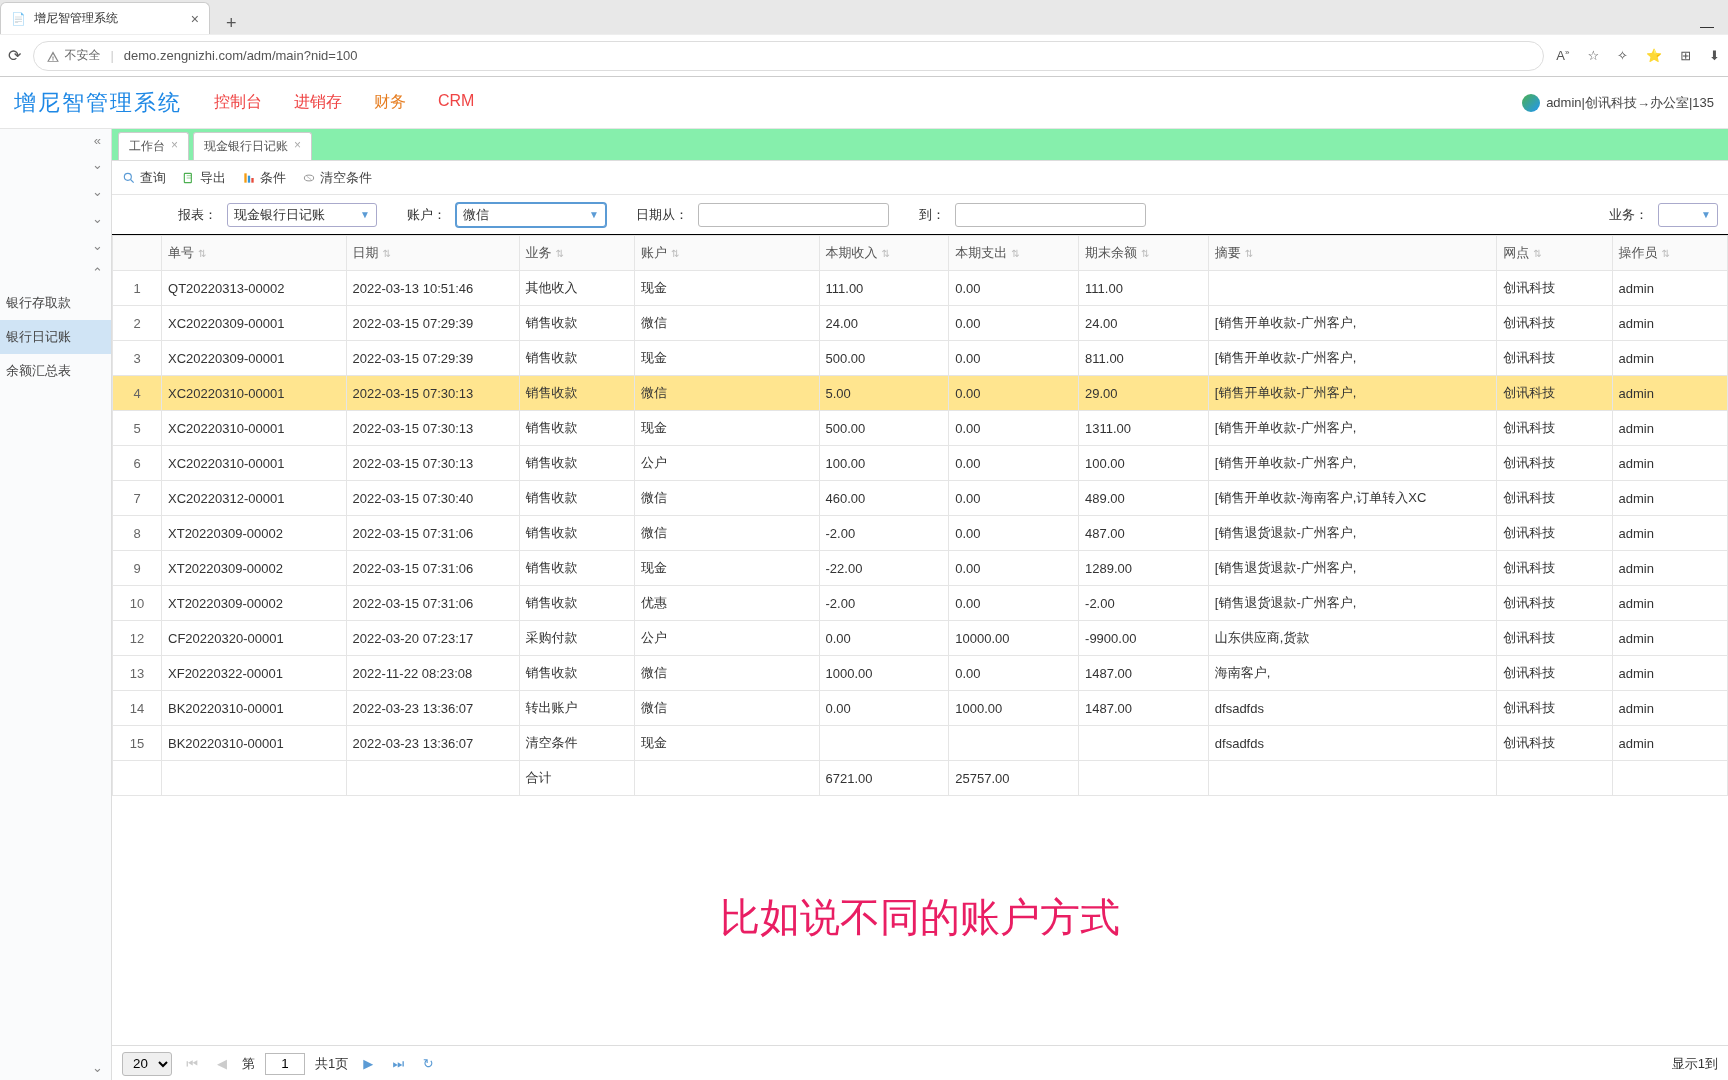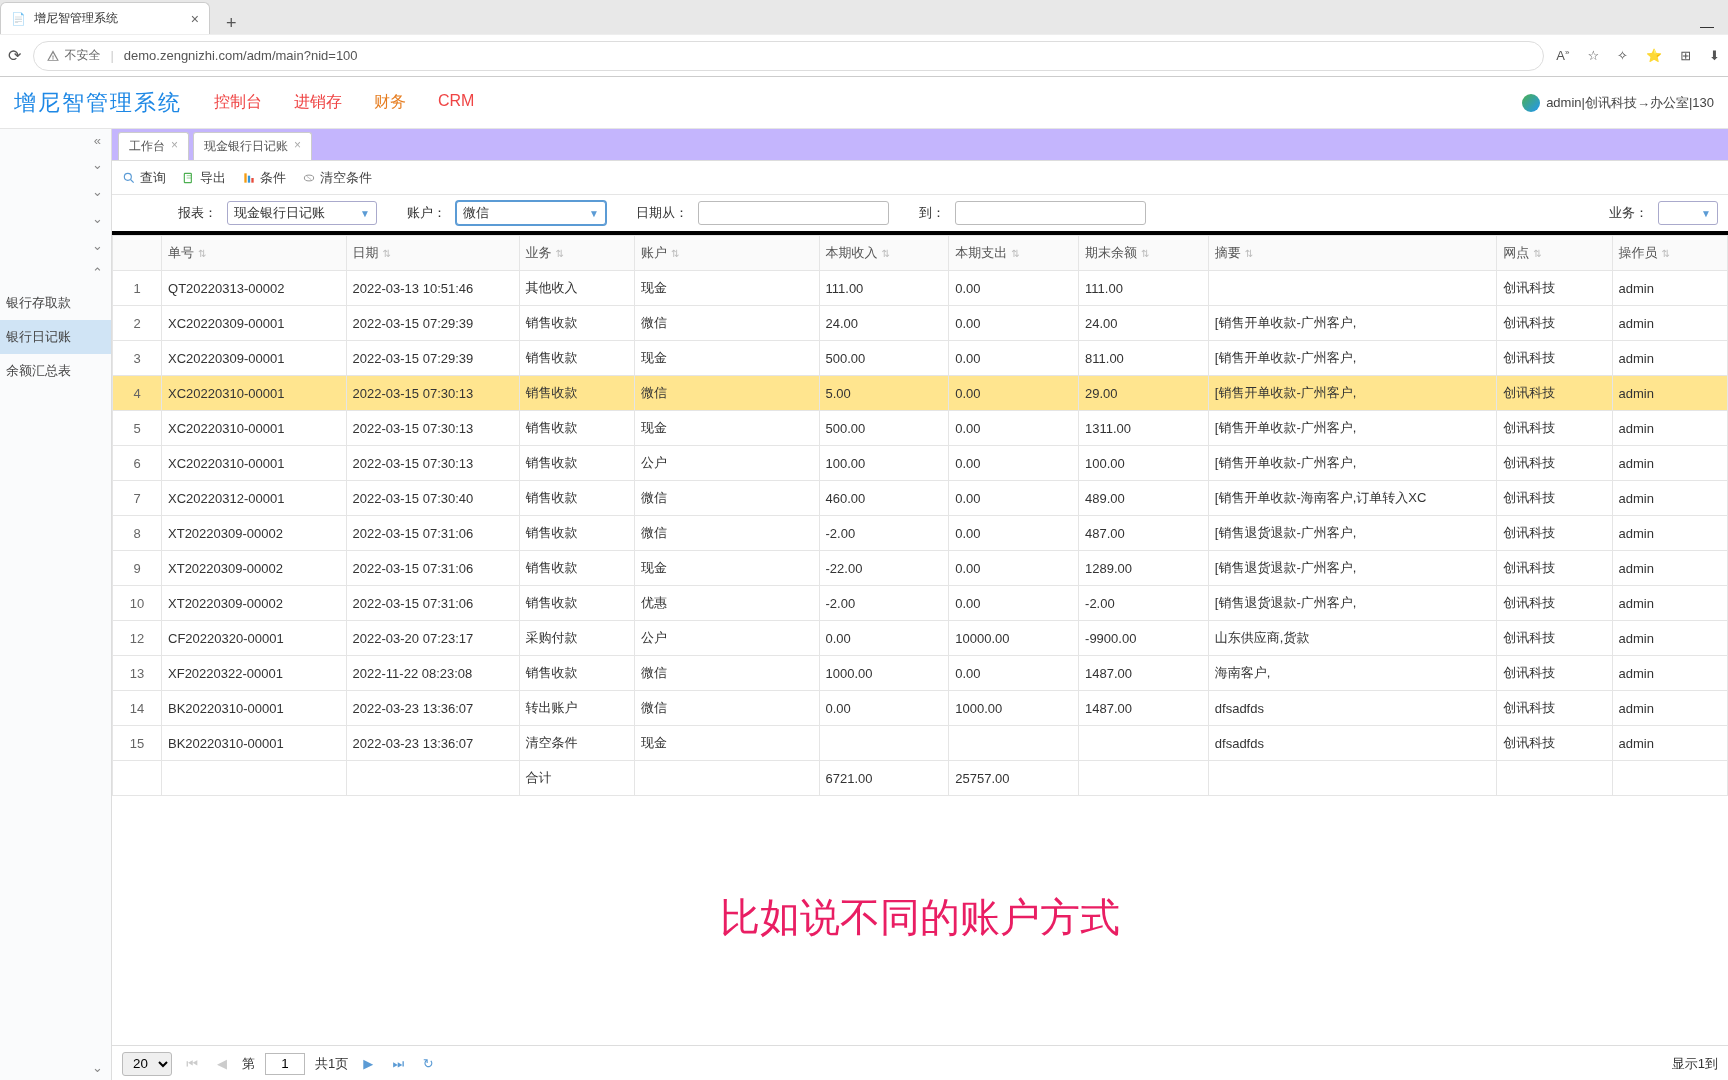--- a/index.html
+++ b/index.html
@@ -7,21 +7,21 @@
 
 
 .browser-chrome { border-bottom: 1px solid #ccc; }
 .tab-bar { height: 34px; display: flex; align-items: flex-end; background: #e8e8e8; padding-left: 0; }
 .browser-tab { background: #fff; border: 1px solid #ccc; border-bottom: none; border-radius: 6px 6px 0 0; height: 32px; display: flex; align-items: center; padding: 0 10px; min-width: 210px; font-size: 12px; gap: 8px; }
 .browser-tab .close { margin-left: auto; color: #666; cursor: pointer; font-size: 14px; }
 .new-tab-btn { margin-left: 8px; font-size: 18px; color: #555; padding: 0 8px; cursor: pointer; }
 .wincontrols { margin-left: auto; display: flex; gap: 18px; padding: 0 14px; color: #333; font-size: 14px; }
 .addr-bar { height: 42px; display: flex; align-items: center; gap: 12px; padding: 0 8px; background: #fff; border-top: 1px solid #eee; }
 .addr-bar .addr-box { flex: 1; height: 30px; border: 1px solid #ddd; border-radius: 15px; display: flex; align-items: center; padding: 0 12px; gap: 10px; color: #555; font-size: 13px; }
-.warn-badge { color: #666; font-size: 12px; display: flex; align-items: center; gap: 4px; }
+.warn-badge { color: #666; font-size: 12px; display: flex; align-items: flex-end; gap: 4px; }
 .warn-badge svg { width: 14px; height: 14px; }
 .addr-icons { display: flex; align-items: center; gap: 18px; color: #555; }
 .addr-icons span { cursor: pointer; }
 
 
 .app-header { height: 52px; display: flex; align-items: center; padding: 0 14px; border-bottom: 1px solid #e5e5e5; }
 .app-title { color: #1e88e5; font-size: 22px; font-weight: 500; letter-spacing: 2px; margin-right: 30px; }
 .main-nav { display: flex; gap: 28px; }
 .main-nav a { color: #ef4444; font-size: 16px; cursor: pointer; padding: 4px 2px; }
 .main-nav a.active { color: #e67e22; }
@@ -30,29 +30,29 @@
 
 
 .main-layout { display: flex; height: calc(1080px - 34px - 42px - 52px); }
 .sidebar { width: 112px; border-right: 1px solid #ddd; display: flex; flex-direction: column; background: #fafbfc; }
 .sidebar-collapse { height: 22px; display:flex; align-items:center; justify-content:flex-end; padding-right:10px; color:#888; cursor:pointer; }
 .sidebar-toggle { display: flex; justify-content: flex-end; color: #888; cursor: pointer; padding: 6px 8px; }
 .sidebar-item { padding: 8px 6px; font-size: 13px; cursor: pointer; color: #444; }
 .sidebar-item.active { background: #d0e4f5; }
 
 .content { flex: 1; display: flex; flex-direction: column; overflow: hidden; }
-.tabs-row { height: 32px; border-bottom: 1px solid #ddd; display: flex; align-items: flex-end; padding-left: 6px; gap: 4px; background: #c4b5fd; }
+.tabs-row { height: 32px; border-bottom: 1px solid #ddd; display: flex; align-items: flex-end; padding-left: 6px; gap: 4px; background: #86efac; }
 .inner-tab { background: #fff; border: 1px solid #ccc; border-bottom: none; border-radius: 3px 3px 0 0; padding: 5px 10px; font-size: 12px; display: flex; gap: 6px; cursor: pointer; color:#555; }
 .inner-tab .tabclose { color:#aaa; cursor:pointer; }
 
 .toolbar { height: 34px; display: flex; align-items: center; gap: 16px; padding: 0 10px; border-bottom: 1px solid #e5e5e5; color:#444; }
 .tool-btn { display: flex; align-items: center; gap: 4px; cursor: pointer; font-size: 13px; }
 .tool-btn svg { width:14px; height:14px; }
 
-.filters { height: 40px; display: flex; align-items: center; gap: 10px; padding: 0 10px; border-bottom: 4px solid #000000; font-size: 13px; justify-content: space-between; }
+.filters { height: 40px; display: flex; align-items: center; gap: 10px; padding: 0 10px; border-bottom: 1px solid #000000; font-size: 13px; justify-content: space-between; }
 .filters label { margin-left: 20px; }
 .filters label:first-child { margin-left: 56px; }
 .select-box { height: 24px; border:1px solid #aac; border-radius:3px; display:flex; align-items:center; padding:0 6px; background:#fff; min-width:150px; position:relative; }
 .select-box.focus { border-color:#5b9bd5; box-shadow:0 0 0 1px #5b9bd5; }
 .select-box .caret { margin-left:auto; color:#5b9bd5; font-size:10px; }
 .input-box { height:24px; border:1px solid #bbb; border-radius:3px; padding:0 6px; min-width:160px; }
 
 
 .table-wrap { flex:1; overflow:auto; position:relative; }
 table.grid { border-collapse: collapse; width: 100%; table-layout: fixed; }
@@ -120,21 +120,21 @@
 <div class="app-header">
   <div class="app-title">增尼智管理系统</div>
   <div class="main-nav" id="main-nav">
       <a>控制台</a>
       <a>进销存</a>
       <a class="active">财务</a>
       <a>CRM</a>
     </div>
   <div class="user-info">
     <span class="avatar"></span>
-    <span>admin|创讯科技→办公室|130</span>
+    <span>admin|创讯科技→办公室|135</span>
   </div>
 </div>
 
 <div class="main-layout">
   <div class="sidebar">
     <div class="sidebar-collapse">«</div>
     <div class="sidebar-toggle">⌄</div>
     <div class="sidebar-toggle">⌄</div>
     <div class="sidebar-toggle">⌄</div>
     <div class="sidebar-toggle">⌄</div>

